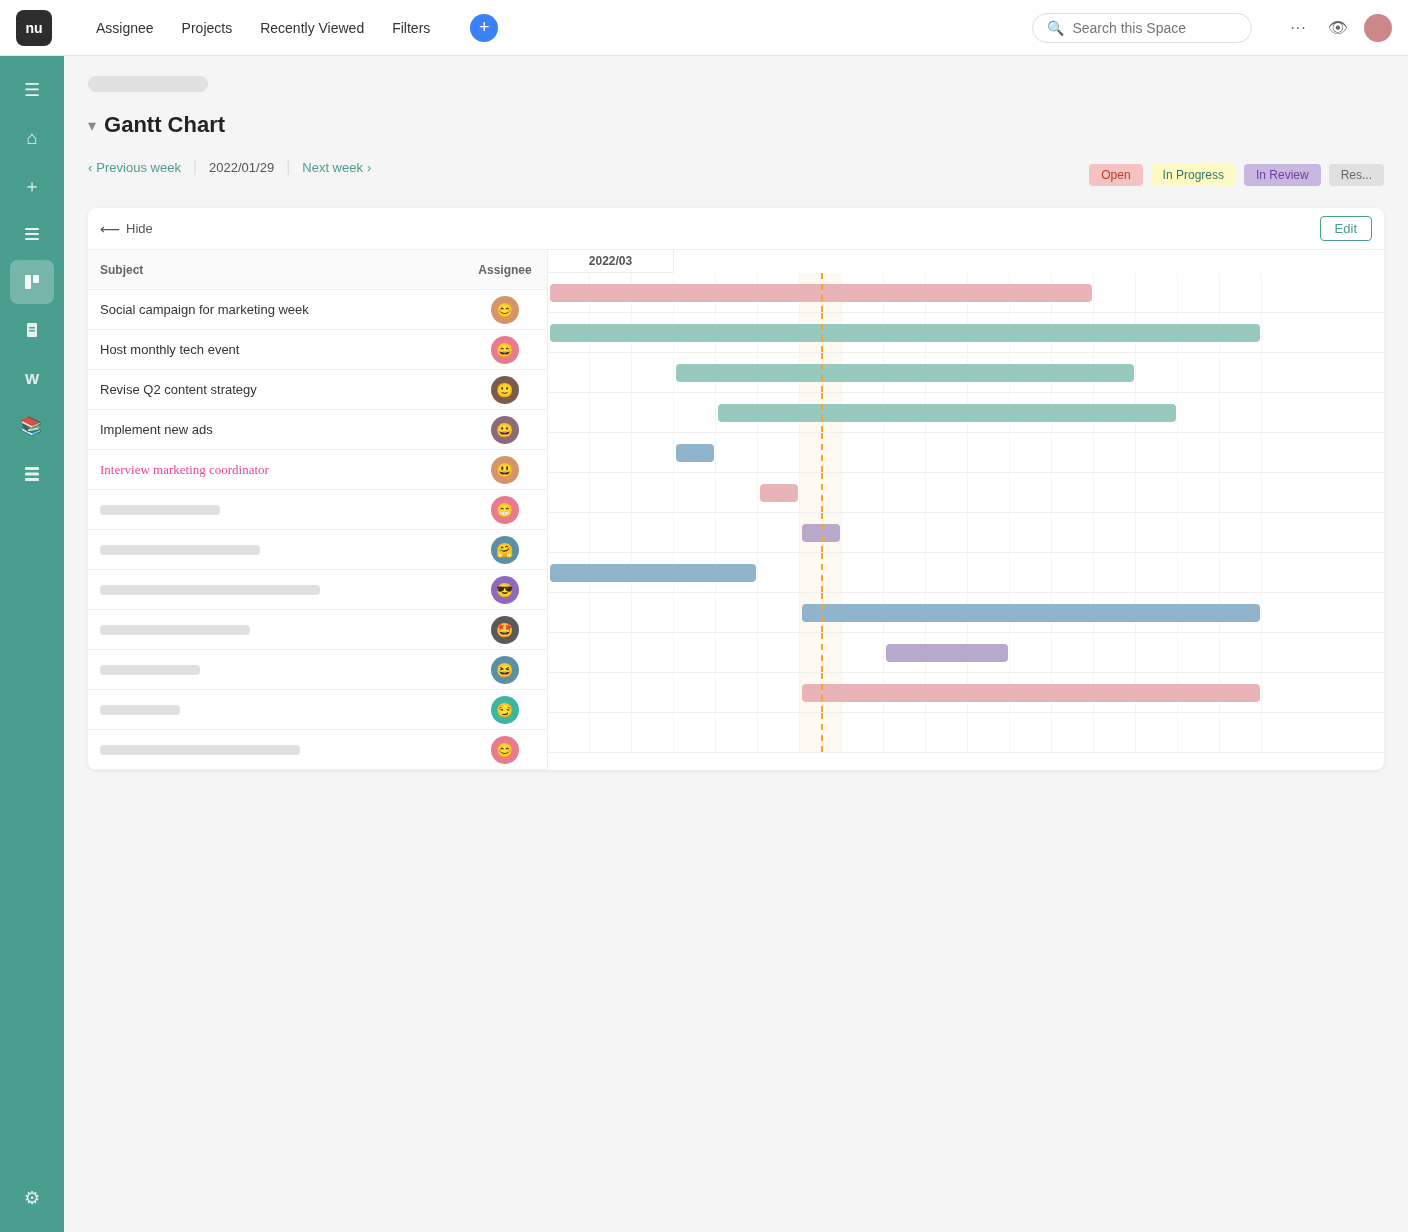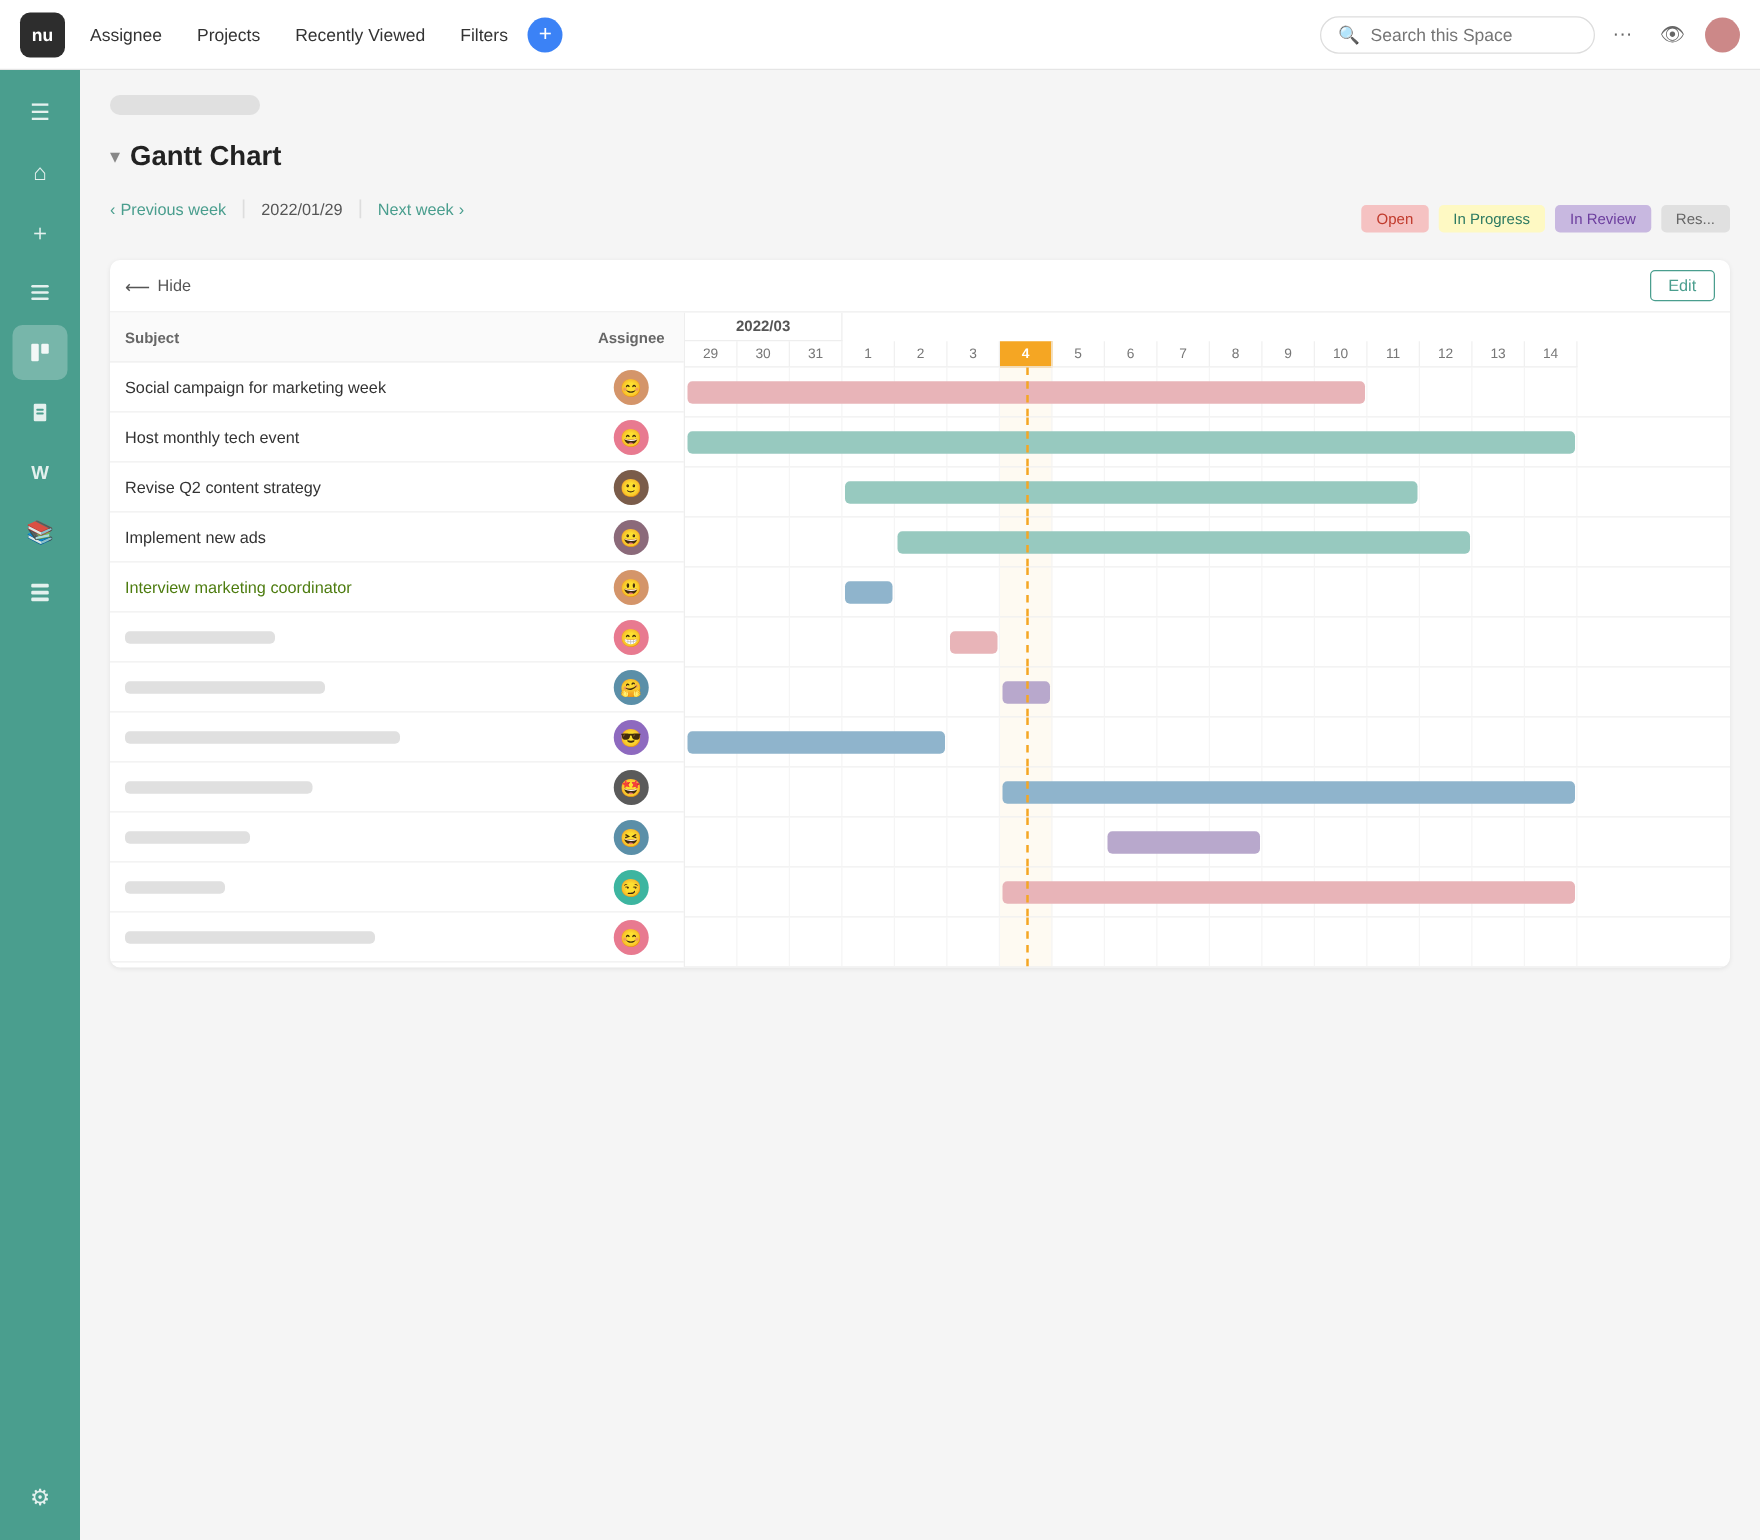--- a/index.html
+++ b/index.html
@@ -2,21 +2,21 @@
 <html><head>
   <meta charset="utf-8">
   <style>
     * { box-sizing: border-box; margin: 0; padding: 0; }
     body { font-family: -apple-system, BlinkMacSystemFont, 'Segoe UI', sans-serif; background: #f0f0f0; overflow: hidden; }
 
     
     .topnav {
       display: flex; align-items: center; height: 56px;
       background: #fff; border-bottom: 1px solid #e5e5e5;
-      padding: 0 16px; gap: 0; position: fixed; top: 0; left: 0; right: 0; z-index: 100;
+      padding: 0 16px; gap: 24px; position: fixed; top: 0; left: 0; right: 0; z-index: 100;
     }
     .logo-btn {
       width: 36px; height: 36px; background: #2d2d2d; border-radius: 8px;
       display: flex; align-items: center; justify-content: center;
       color: #fff; font-weight: 700; font-size: 14px; flex-shrink: 0;
     }
     .nav-links { display: flex; gap: 4px; margin-left: 8px; }
     .nav-link {
       padding: 6px 12px; border-radius: 6px; font-size: 14px; color: #333;
       cursor: pointer; white-space: nowrap;
@@ -316,21 +316,21 @@
                 <div class="avatar av3" style="font-size: 14px;">🙂</div>
               </div>
             </div>
             <div class="task-row">
               <span class="task-name" style="color: rgb(51, 51, 51);">Implement new ads</span>
               <div class="task-assignee">
                 <div class="avatar av4" style="font-size: 14px;">😀</div>
               </div>
             </div>
             <div class="task-row">
-              <span class="task-name" style="color: #4d7c0f;">Interview marketing coordinator</span>
+              <span class="task-name" style="color: #ec4899; font-family: Liberation Serif, serif;">Interview marketing coordinator</span>
               <div class="task-assignee">
                 <div class="avatar av5" style="font-size: 14px;">😃</div>
               </div>
             </div>
             <div class="task-row">
               <span class="task-name">
                 <div class="loader-bar" style="width: 120px;"></div>
               </span>
               <div class="task-assignee">
                 <div class="avatar av2" style="font-size: 14px;">😁</div>
@@ -388,39 +388,20 @@
       </div>
 
       <div class="timeline" id="timeline-container">
 
         <div id="timeline-header">
             <div style="display: flex;">
               <div style="display: flex; flex-direction: column;">
                 <div class="month-label" style="width: 126px;">2022/03</div>
               </div>
             </div>
-            <div style="display: flex;">
-              <div class="day-cell" style="width: 42px;">29</div>
-              <div class="day-cell" style="width: 42px;">30</div>
-              <div class="day-cell" style="width: 42px;">31</div>
-              <div class="day-cell" style="width: 42px;">1</div>
-              <div class="day-cell" style="width: 42px;">2</div>
-              <div class="day-cell" style="width: 42px;">3</div>
-              <div class="day-cell today" style="width: 42px;">4</div>
-              <div class="day-cell" style="width: 42px;">5</div>
-              <div class="day-cell" style="width: 42px;">6</div>
-              <div class="day-cell" style="width: 42px;">7</div>
-              <div class="day-cell" style="width: 42px;">8</div>
-              <div class="day-cell" style="width: 42px;">9</div>
-              <div class="day-cell" style="width: 42px;">10</div>
-              <div class="day-cell" style="width: 42px;">11</div>
-              <div class="day-cell" style="width: 42px;">12</div>
-              <div class="day-cell" style="width: 42px;">13</div>
-              <div class="day-cell" style="width: 42px;">14</div>
-            </div>
           </div>
 
         <div id="gantt-rows" style="position:relative;">
             <div class="gantt-row" style="position: relative;">
               <div class="gantt-day-col"></div>
               <div class="gantt-day-col"></div>
               <div class="gantt-day-col"></div>
               <div class="gantt-day-col"></div>
               <div class="gantt-day-col"></div>
               <div class="gantt-day-col"></div>

